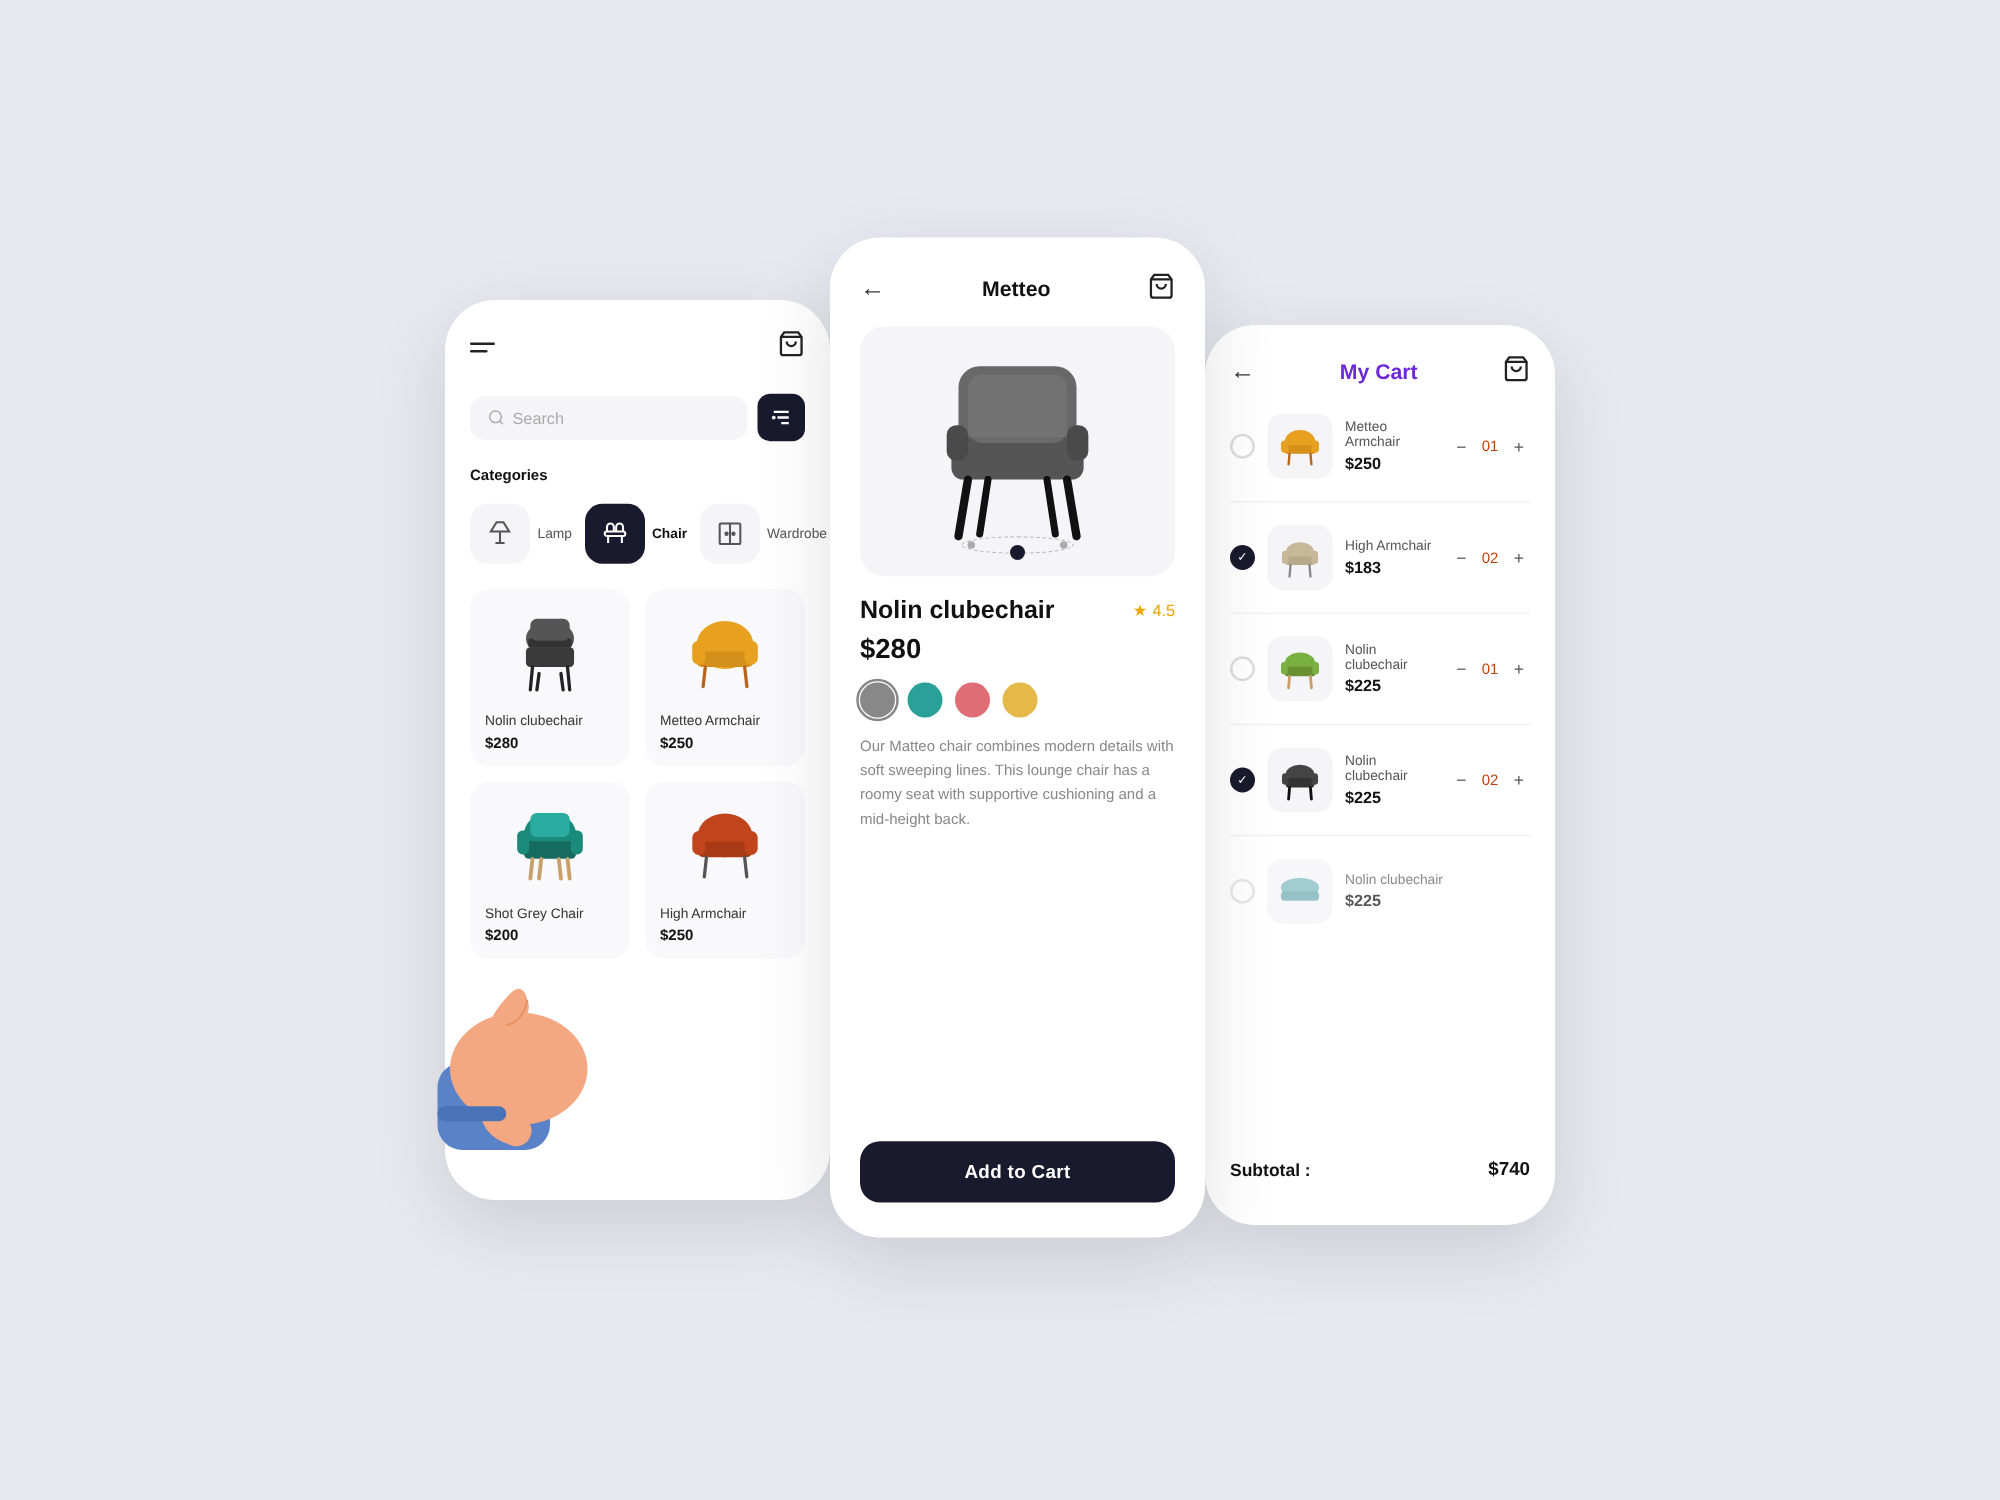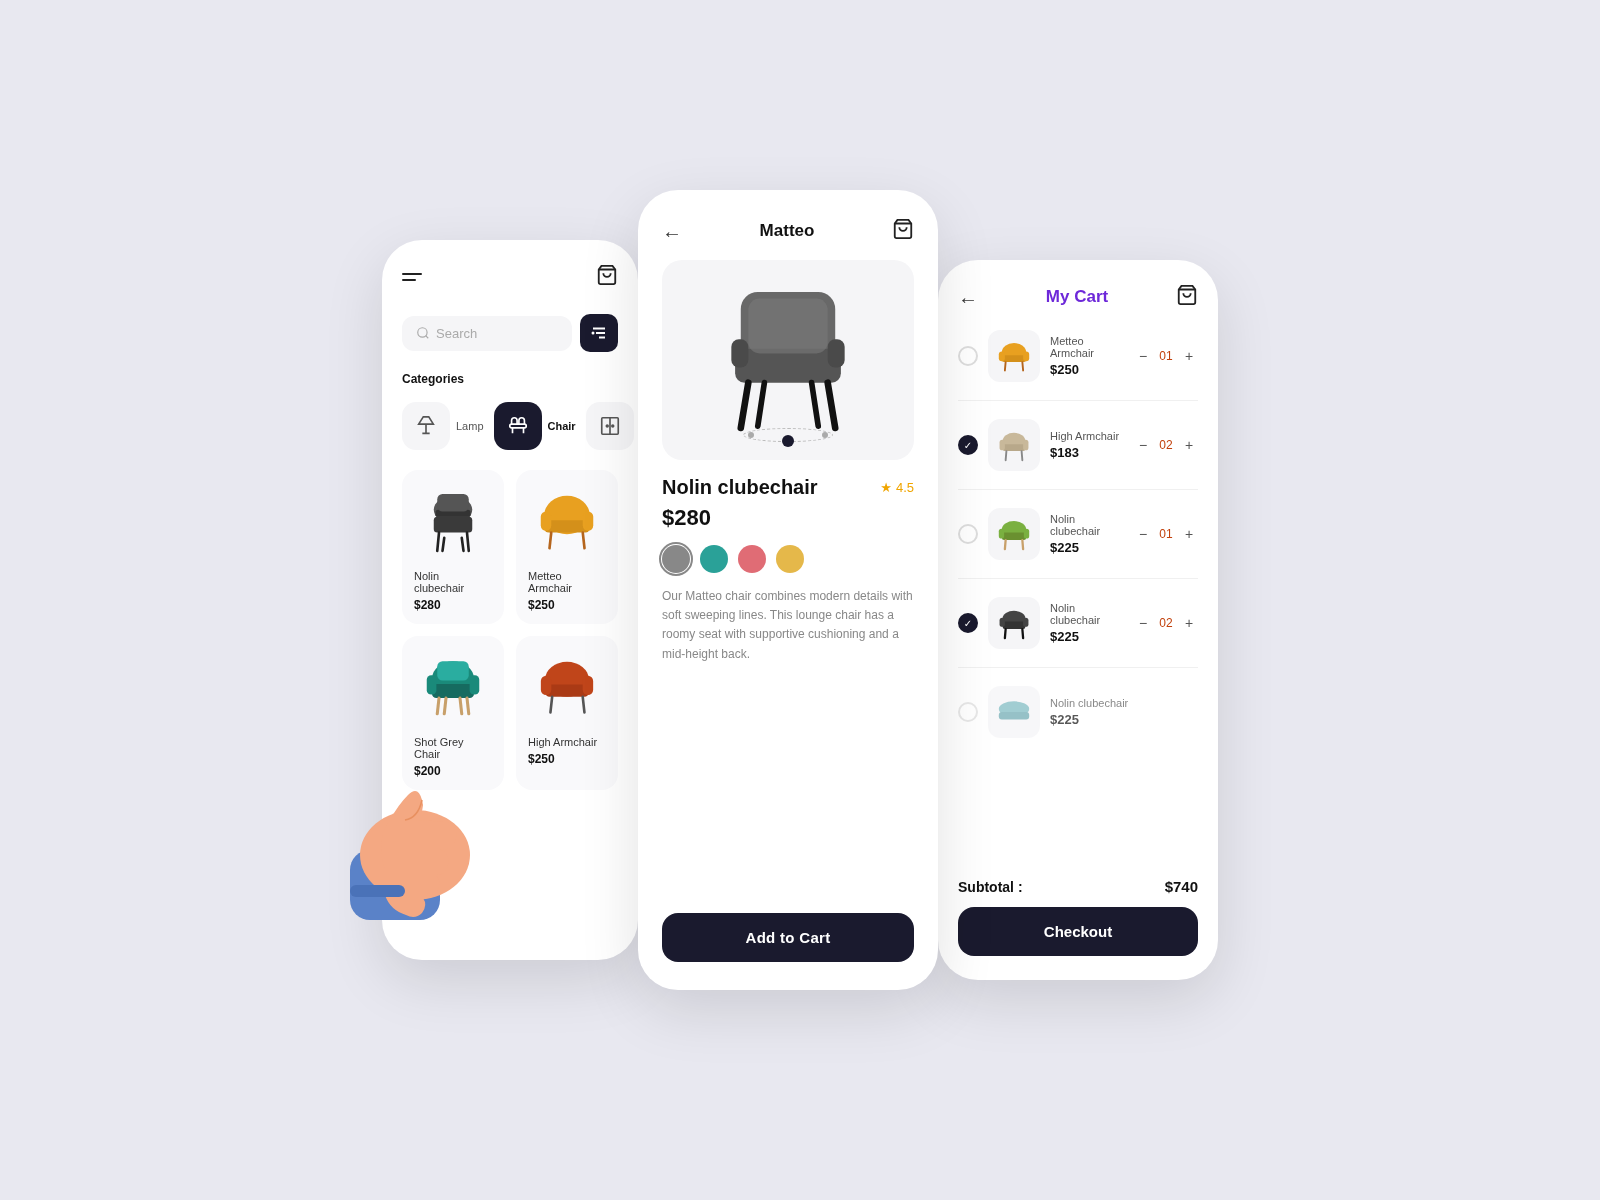--- a/index.html
+++ b/index.html
@@ -28,21 +28,21 @@
     .phone {
       background: #fff;
       border-radius: 40px;
       box-shadow: 0 20px 60px rgba(0,0,0,0.12);
       overflow: hidden;
       position: relative;
     }
 
     
     .phone-categories {
-      width: 256px;
+      width: 308px;
       height: 720px;
       z-index: 1;
     }
 
     .phone-categories .phone-inner {
       padding: 24px 20px;
       height: 100%;
     }
 
     .cat-header {
@@ -655,21 +655,21 @@
           <div class="product-card-price">$250</div>
         </div>
       </div>
     </div>
   </div>
 
   <div class="phone phone-product">
     <div class="phone-inner">
       <div class="product-header">
         <div class="back-arrow">←</div>
-        <span class="product-title-center">Matteo</span>
+        <span class="product-title-center">Metteo</span>
         <div class="bag-icon">
           <svg width="22" height="22" viewBox="0 0 24 24" fill="none" stroke="#222" stroke-width="2">
             <path d="M6 2L3 6v14a2 2 0 002 2h14a2 2 0 002-2V6l-3-4z"></path>
             <line x1="3" y1="6" x2="21" y2="6"></line>
             <path d="M16 10a4 4 0 01-8 0"></path>
           </svg>
         </div>
       </div>
 
       <div class="product-image-area">
@@ -851,21 +851,20 @@
       </div>
 
       <div class="subtotal-row">
         <span class="subtotal-label">
           <span>Subtotal</span>
           <span>:</span>
         </span>
         <span class="subtotal-value">$740</span>
       </div>
 
-      <button class="checkout-btn">Checkout</button>
     </div>
   </div>
 
   <div class="thumbs-up">
     <svg viewBox="0 0 160 180" xmlns="http://www.w3.org/2000/svg">
 
       <rect x="20" y="100" width="90" height="70" rx="20" fill="#5a82c8"></rect>
 
       <ellipse cx="85" cy="105" rx="55" ry="45" fill="#f4a882"></ellipse>
 

